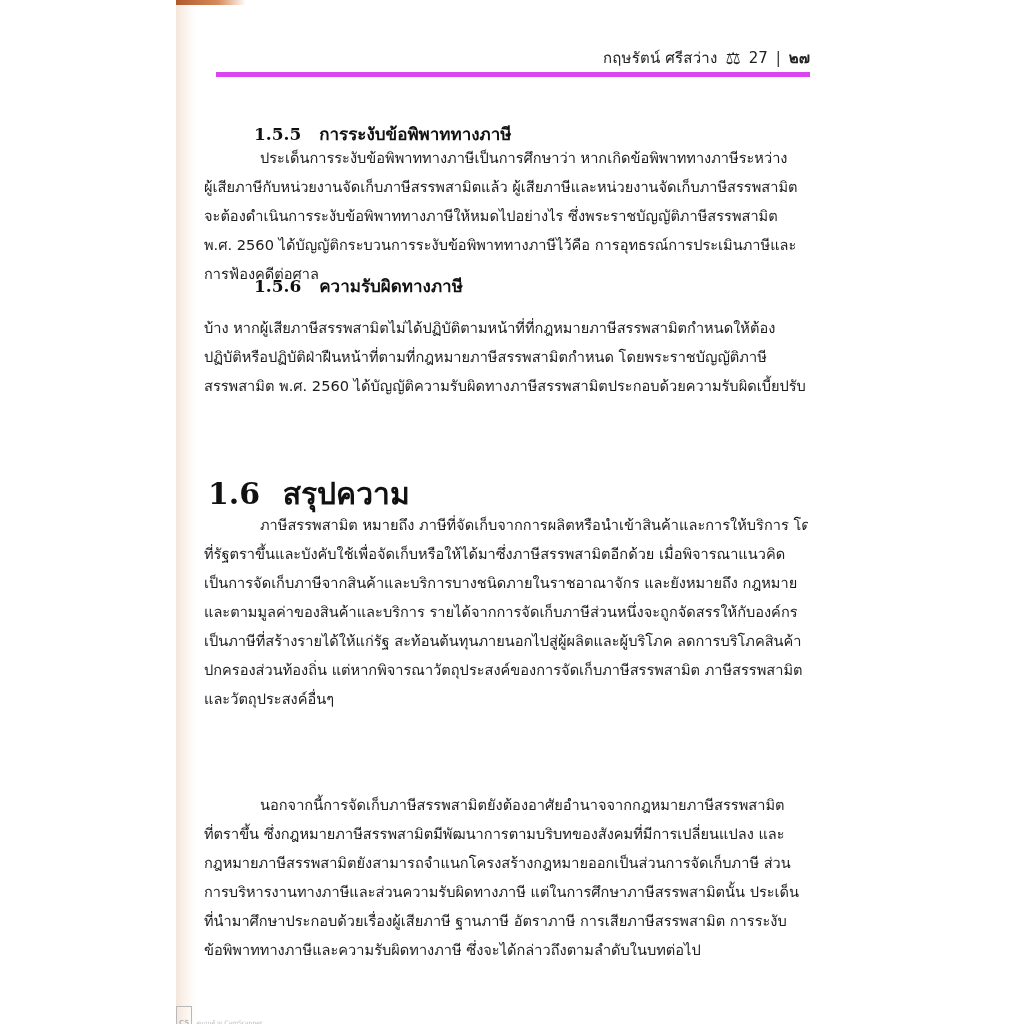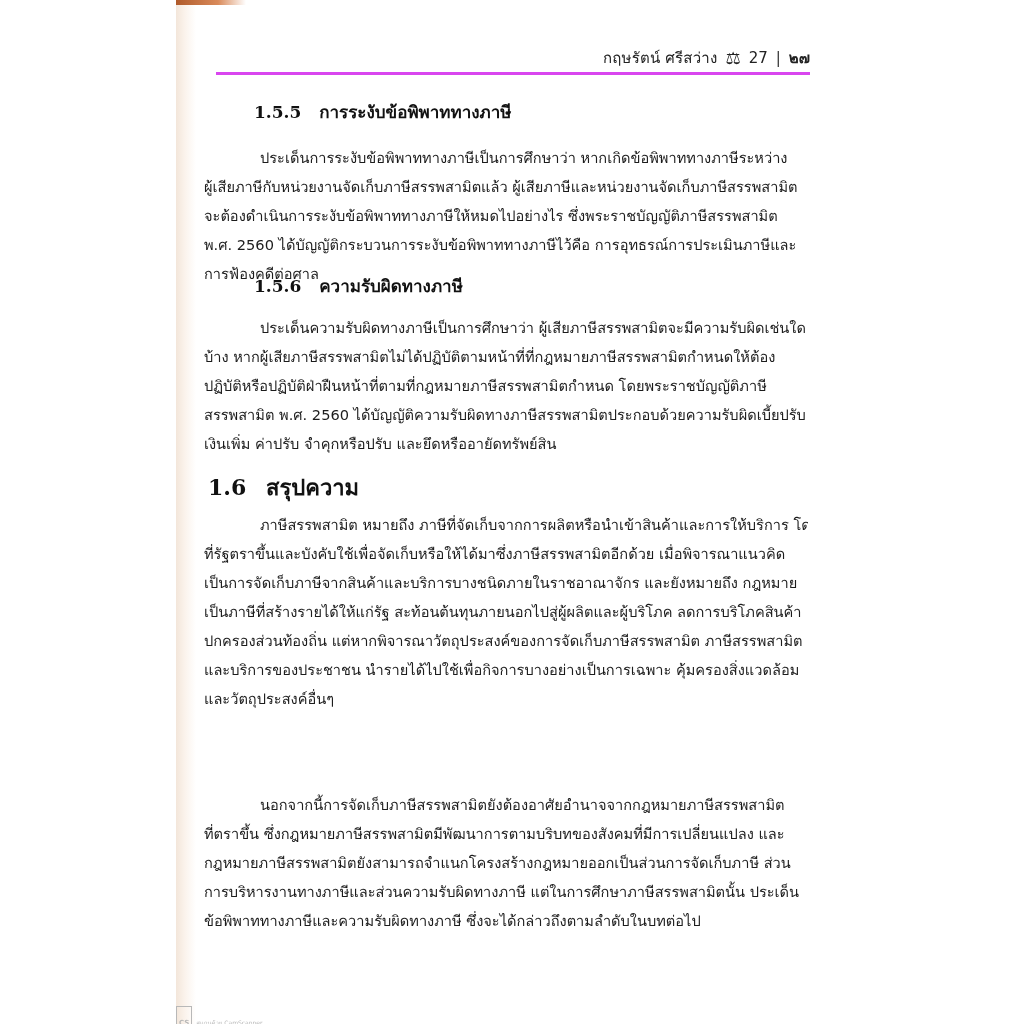--- a/index.html
+++ b/index.html
@@ -15,34 +15,34 @@
     }
     .binding {
       position: absolute; left: 176px; top: 5px; width: 20px; height: 1019px;
       background: linear-gradient(90deg, #f3e6da 0%, #fbf3ec 45%, #ffffff 100%);
     }
     .page {
       position: absolute; left: 196px; top: 0; width: 640px; height: 1024px;
     }
     .running-head {
       position: absolute; left: 20px; top: 44px; width: 594px; height: 28px;
-      border-bottom: 3px solid #d946ef;
+      border-bottom: 5px solid #d946ef;
       display: flex; justify-content: flex-end; align-items: center; gap: 8px;
       font-size: 15px; color: #222;
     }
     .rh-author { letter-spacing: 0.2px; }
     .rh-scale { font-size: 17px; }
     .rh-sep { color: #333; }
     .rh-thai-num { font-weight: bold; }
     .section-heading {
       position: absolute; font-family: "DejaVu Serif", "Liberation Serif", serif;
       font-weight: bold; color: #111;
     }
     .h3 { font-size: 17px; left: 58px; }
-    .h2 { font-size: 22px; left: 12px; }
+    .h2 { font-size: 30px; left: 12px; }
     .h-num { margin-right: 12px; }
     .para {
       position: absolute; left: 8px; width: 604px;
       font-size: 14.6px; line-height: 29px; text-align: justify;
       text-align-last: left;
     }
     .para .line { display: block; white-space: nowrap; overflow: hidden; }
     .para .line.indent { padding-left: 56px; }
     .scanner-mark {
       position: absolute; left: 176px; top: 1006px;
@@ -62,62 +62,61 @@
 <div class="page">
 
   <div class="running-head">
     <span class="rh-author">กฤษรัตน์ ศรีสว่าง</span>
     <span class="rh-scale">⚖</span>
     <span>27</span>
     <span class="rh-sep">|</span>
     <span class="rh-thai-num">๒๗</span>
   </div>
 
-  <div class="section-heading h3" style="top:98px;text-align:right;">
+  <div class="section-heading h3" style="top:120px;text-align:right;">
     <span class="h-num">1.5.5</span>
     <span>การระงับข้อพิพาททางภาษี</span>
   </div>
   <div class="para" style="top:143px;">
     <span class="line indent">ประเด็นการระงับข้อพิพาททางภาษีเป็นการศึกษาว่า หากเกิดข้อพิพาททางภาษีระหว่าง</span>
     <span class="line">ผู้เสียภาษีกับหน่วยงานจัดเก็บภาษีสรรพสามิตแล้ว ผู้เสียภาษีและหน่วยงานจัดเก็บภาษีสรรพสามิต</span>
     <span class="line">จะต้องดำเนินการระงับข้อพิพาททางภาษีให้หมดไปอย่างไร ซึ่งพระราชบัญญัติภาษีสรรพสามิต</span>
     <span class="line">พ.ศ. 2560 ได้บัญญัติกระบวนการระงับข้อพิพาททางภาษีไว้คือ การอุทธรณ์การประเมินภาษีและ</span>
     <span class="line">การฟ้องคดีต่อศาล</span>
   </div>
 
   <div class="section-heading h3" style="top:272px;">
     <span class="h-num">1.5.6</span>
     <span>ความรับผิดทางภาษี</span>
   </div>
   <div class="para" style="top:313px;">
-    <span class="line indent">ประเด็นความรับผิดทางภาษีเป็นการศึกษาว่า ผู้เสียภาษีสรรพสามิตจะมีความรับผิดเช่นใด</span>
     <span class="line">บ้าง หากผู้เสียภาษีสรรพสามิตไม่ได้ปฏิบัติตามหน้าที่ที่กฎหมายภาษีสรรพสามิตกำหนดให้ต้อง</span>
     <span class="line">ปฏิบัติหรือปฏิบัติฝ่าฝืนหน้าที่ตามที่กฎหมายภาษีสรรพสามิตกำหนด โดยพระราชบัญญัติภาษี</span>
     <span class="line">สรรพสามิต พ.ศ. 2560 ได้บัญญัติความรับผิดทางภาษีสรรพสามิตประกอบด้วยความรับผิดเบี้ยปรับ</span>
-    <span class="line">เงินเพิ่ม ค่าปรับ จำคุกหรือปรับ และยึดหรืออายัดทรัพย์สิน</span>
   </div>
 
   <div class="section-heading h2" style="top:470px;">
     <span class="h-num">1.6</span>
     <span>สรุปความ</span>
   </div>
   <div class="para" style="top:510px;">
     <span class="line indent">ภาษีสรรพสามิต หมายถึง ภาษีที่จัดเก็บจากการผลิตหรือนำเข้าสินค้าและการให้บริการ โดย</span>
     <span class="line">ที่รัฐตราขึ้นและบังคับใช้เพื่อจัดเก็บหรือให้ได้มาซึ่งภาษีสรรพสามิตอีกด้วย เมื่อพิจารณาแนวคิด</span>
     <span class="line">เป็นการจัดเก็บภาษีจากสินค้าและบริการบางชนิดภายในราชอาณาจักร และยังหมายถึง กฎหมาย</span>
+    <span class="line">และตามมูลค่าของสินค้าและบริการ รายได้จากการจัดเก็บภาษีส่วนหนึ่งจะถูกจัดสรรให้กับองค์กร</span>
     <span class="line">เป็นภาษีที่สร้างรายได้ให้แก่รัฐ สะท้อนต้นทุนภายนอกไปสู่ผู้ผลิตและผู้บริโภค ลดการบริโภคสินค้า</span>
     <span class="line">ปกครองส่วนท้องถิ่น แต่หากพิจารณาวัตถุประสงค์ของการจัดเก็บภาษีสรรพสามิต ภาษีสรรพสามิต</span>
-    <span class="line">และบริการของประชาชน นำรายได้ไปใช้เพื่อกิจการบางอย่างเป็นการเฉพาะ คุ้มครองสิ่งแวดล้อม</span>
     <span class="line">และวัตถุประสงค์อื่นๆ</span>
   </div>
   <div class="para" style="top:790px;">
     <span class="line indent">นอกจากนี้การจัดเก็บภาษีสรรพสามิตยังต้องอาศัยอำนาจจากกฎหมายภาษีสรรพสามิต</span>
     <span class="line">ที่ตราขึ้น ซึ่งกฎหมายภาษีสรรพสามิตมีพัฒนาการตามบริบทของสังคมที่มีการเปลี่ยนแปลง และ</span>
     <span class="line">กฎหมายภาษีสรรพสามิตยังสามารถจำแนกโครงสร้างกฎหมายออกเป็นส่วนการจัดเก็บภาษี ส่วน</span>
     <span class="line">การบริหารงานทางภาษีและส่วนความรับผิดทางภาษี แต่ในการศึกษาภาษีสรรพสามิตนั้น ประเด็น</span>
+    <span class="line">ที่นำมาศึกษาประกอบด้วยเรื่องผู้เสียภาษี ฐานภาษี อัตราภาษี การเสียภาษีสรรพสามิต การระงับ</span>
     <span class="line">ข้อพิพาททางภาษีและความรับผิดทางภาษี ซึ่งจะได้กล่าวถึงตามลำดับในบทต่อไป</span>
   </div>
 </div>
 
 <div class="scanner-mark">
   <span class="cs-box">CS</span>
   <span>สแกนด้วย CamScanner</span>
 </div>
 
 </body></html>

